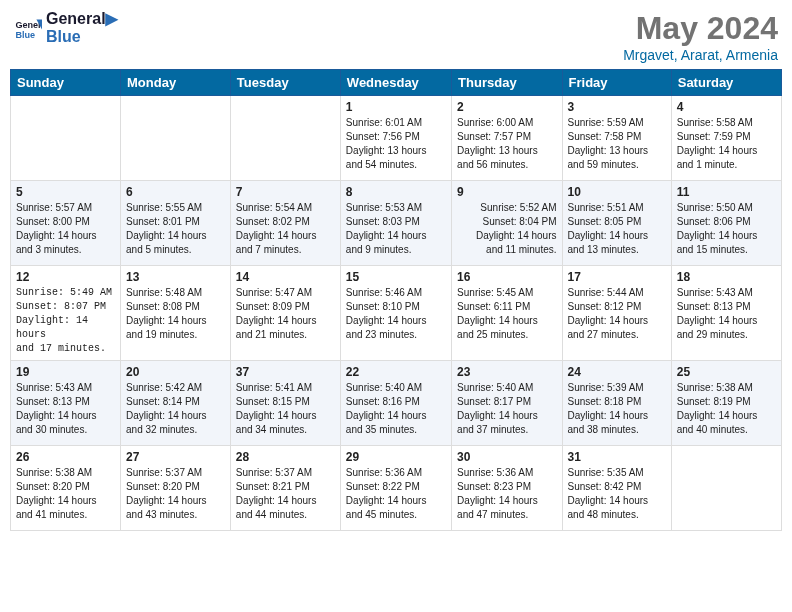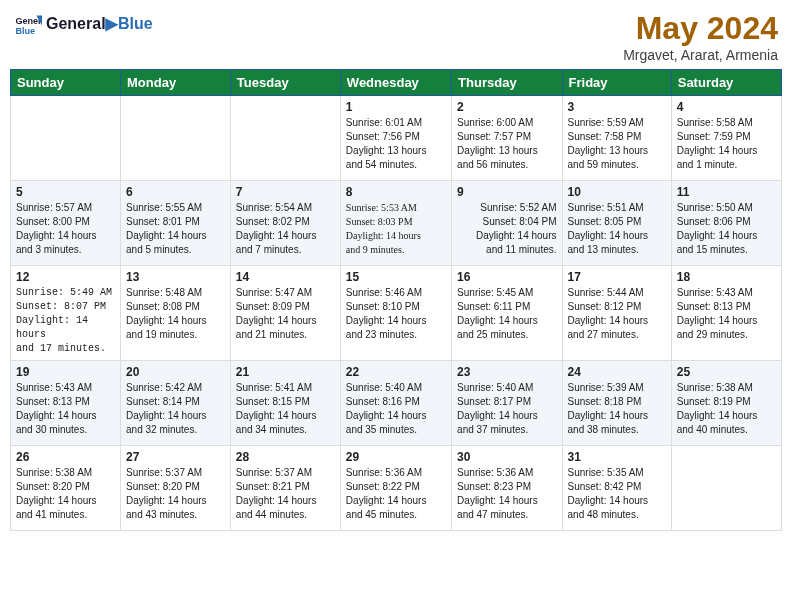--- a/index.html
+++ b/index.html
@@ -25,33 +25,33 @@
     .logo-icon {
       width: 28px;
       height: 28px;
     }
     .title-block {
       text-align: right;
     }
     .month-year {
       font-size: 32px;
       font-weight: bold;
-      color: #a16207;
+      color: #737373;
     }
     .location {
       font-size: 14px;
-      color: #404040;
+      color: #0369a1;
     }
     .calendar {
       width: 100%;
       border-collapse: collapse;
       border: 1px solid #ccc;
     }
     .calendar th {
-      background-color: #15803d;
+      background-color: #0369a1;
       color: #fff;
       text-align: left;
       padding: 5px 6px;
       font-size: 13px;
       font-weight: bold;
       border: 1px solid #1a5a9a;
     }
     .calendar td {
       vertical-align: top;
       padding: 4px 5px;
@@ -89,21 +89,21 @@
 </head>
 <body>
 
 <div class="header">
   <div class="logo">
     <svg class="logo-icon" viewBox="0 0 40 40" xmlns="http://www.w3.org/2000/svg">
       <text x="2" y="20" font-size="13" font-weight="bold" fill="#1a1a2e">General</text>
       <text x="2" y="34" font-size="13" font-weight="bold" fill="#2a6db5">Blue</text>
       <polygon points="32,8 40,8 40,22" fill="#2a6db5"></polygon>
     </svg>
-    <div style="display:flex; flex-direction:row; line-height:1.1;">
+    <div style="display:flex; flex-direction:column; line-height:1.1;">
       <span style="font-size:16px; font-weight:bold; color:#1a1a2e;">General<span style="color:#2a6db5;">▶</span></span>
       <span style="font-size:16px; font-weight:bold; color:#2a6db5;">Blue</span>
     </div>
   </div>
   <div class="title-block">
     <div class="month-year">May 2024</div>
     <div class="location">Mrgavet, Ararat, Armenia</div>
   </div>
 </div>
 
@@ -170,21 +170,21 @@
         </td>
         <td>
           <span class="day-num">7</span>
           <div class="day-info" style="white-space: pre-line;">Sunrise: 5:54 AM
 Sunset: 8:02 PM
 Daylight: 14 hours
 and 7 minutes.</div>
         </td>
         <td>
           <span class="day-num">8</span>
-          <div class="day-info" style="white-space: pre-line; font-family: Liberation Serif, serif;">Sunrise: 5:53 AM
+          <div class="day-info" style="white-space: pre-line;">Sunrise: 5:53 AM
 Sunset: 8:03 PM
 Daylight: 14 hours
 and 9 minutes.</div>
         </td>
         <td>
           <span class="day-num">9</span>
           <div class="day-info" style="white-space: pre-line; text-align: right;">Sunrise: 5:52 AM
 Sunset: 8:04 PM
 Daylight: 14 hours
 and 11 minutes.</div>
@@ -264,21 +264,21 @@
 and 30 minutes.</div>
         </td>
         <td>
           <span class="day-num">20</span>
           <div class="day-info" style="white-space: pre-line;">Sunrise: 5:42 AM
 Sunset: 8:14 PM
 Daylight: 14 hours
 and 32 minutes.</div>
         </td>
         <td>
-          <span class="day-num">21</span>
+          <span class="day-num">37</span>
           <div class="day-info" style="white-space: pre-line;">Sunrise: 5:41 AM
 Sunset: 8:15 PM
 Daylight: 14 hours
 and 34 minutes.</div>
         </td>
         <td>
           <span class="day-num">22</span>
           <div class="day-info" style="white-space: pre-line;">Sunrise: 5:40 AM
 Sunset: 8:16 PM
 Daylight: 14 hours

